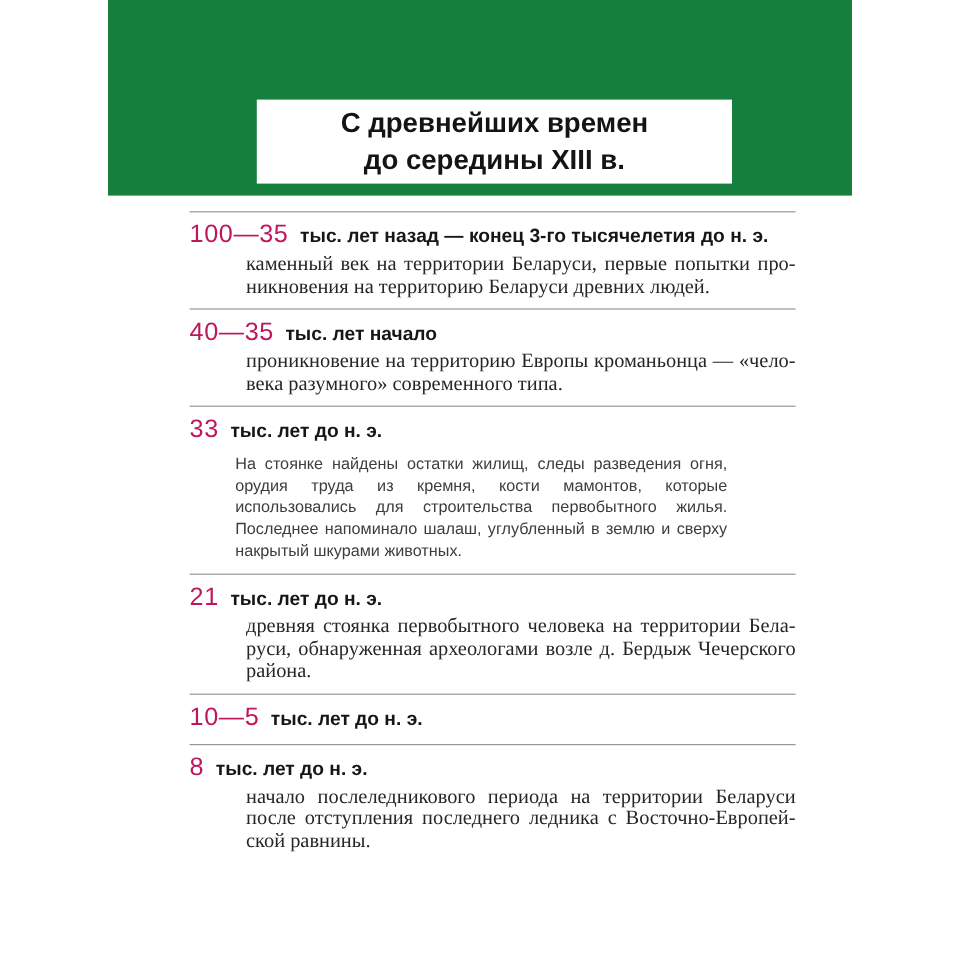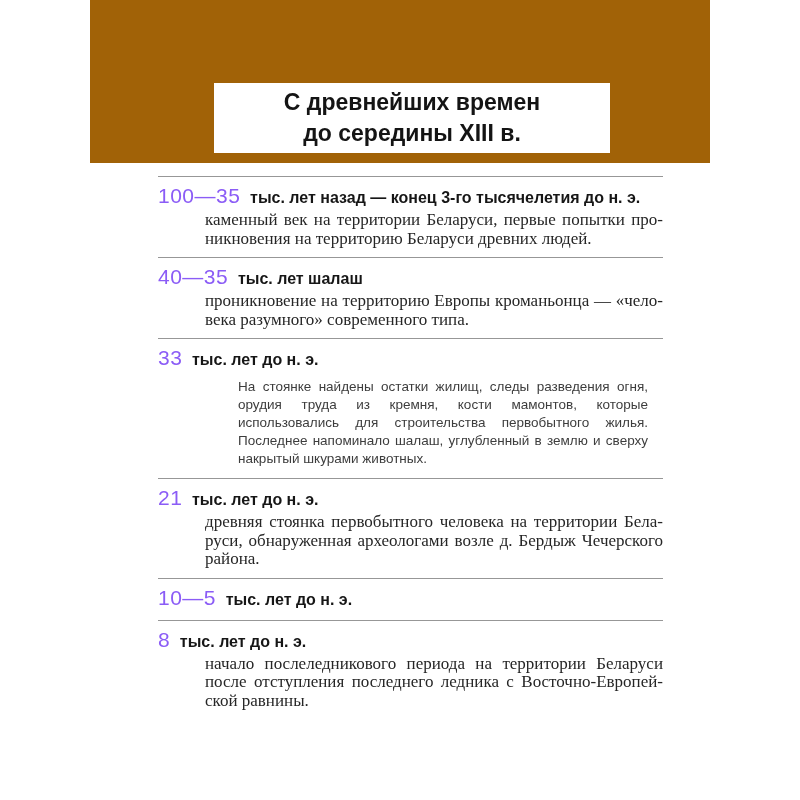--- a/index.html
+++ b/index.html
@@ -9,21 +9,21 @@
     height: 800px;
     background: #ffffff;
     overflow: hidden;
     font-family: "Liberation Sans", sans-serif;
     color: #1f1f1f;
   }
   .header-band {
     position: absolute;
     left: 90px; top: 0;
     width: 620px; height: 163px;
-    background: #a16207;
+    background: #15803d;
   }
   .title-box {
     position: absolute;
     left: 124px; top: 83px;
     width: 396px; height: 70px;
     background: #ffffff;
     display: flex;
     flex-direction: column;
     justify-content: center;
     align-items: center;
@@ -48,42 +48,42 @@
   .entry-head {
     margin: 0;
     line-height: 22px;
     white-space: nowrap;
   }
   .entry-date {
     font-family: "Liberation Sans", sans-serif;
     font-size: 21px;
     font-weight: 400;
     letter-spacing: 0.5px;
-    color: #8b5cf6;
+    color: #be185d;
   }
   .entry-date-label {
     font-family: Liberation Sans, sans-serif;
     font-size: 16px;
     font-weight: bold;
     color: #161616;
     margin-left: 3px;
   }
   .entry-body {
     margin: 2px 0 0 47px;
     width: 458px;
     font-family: "Liberation Serif", serif;
     font-size: 17px;
     line-height: 18.5px;
     color: #262626;
     text-align: justify;
     hyphens: manual;
     -webkit-hyphens: manual;
   }
   .entry-note {
-    margin: 7px 23px 1px 80px;
+    margin: 7px 23px 1px 38px;
     width: 410px;
     font-family: "Liberation Sans", sans-serif;
     font-size: 13.5px;
     line-height: 18px;
     color: #3d3d3d;
     text-align: justify;
     hyphens: manual;
     -webkit-hyphens: manual;
   }
 </style>
@@ -105,21 +105,21 @@
       <h2 class="entry-head">
         <span class="entry-date">100—35</span>
         <span class="entry-date-label">тыс. лет назад — конец 3-го тысячелетия до н. э.</span>
       </h2>
       <p class="entry-body">каменный век на территории Беларуси, первые попытки про­никновения на территорию Беларуси древних людей.</p>
     </section>
 
     <section class="entry">
       <h2 class="entry-head">
         <span class="entry-date">40—35</span>
-        <span class="entry-date-label">тыс. лет шалаш</span>
+        <span class="entry-date-label">тыс. лет начало</span>
       </h2>
       <p class="entry-body">проникновение на территорию Европы кроманьонца — «чело­века разумного» современного типа.</p>
     </section>
 
     <section class="entry">
       <h2 class="entry-head">
         <span class="entry-date">33</span>
         <span class="entry-date-label">тыс. лет до н. э.</span>
       </h2>
       <p class="entry-note">На стоянке найдены остатки жилищ, следы разведения огня, орудия труда из кремня, кости мамонтов, которые использовались для строительства первобытного жилья. Последнее напоминало шалаш, углубленный в землю и сверху накрытый шкурами животных.</p>

